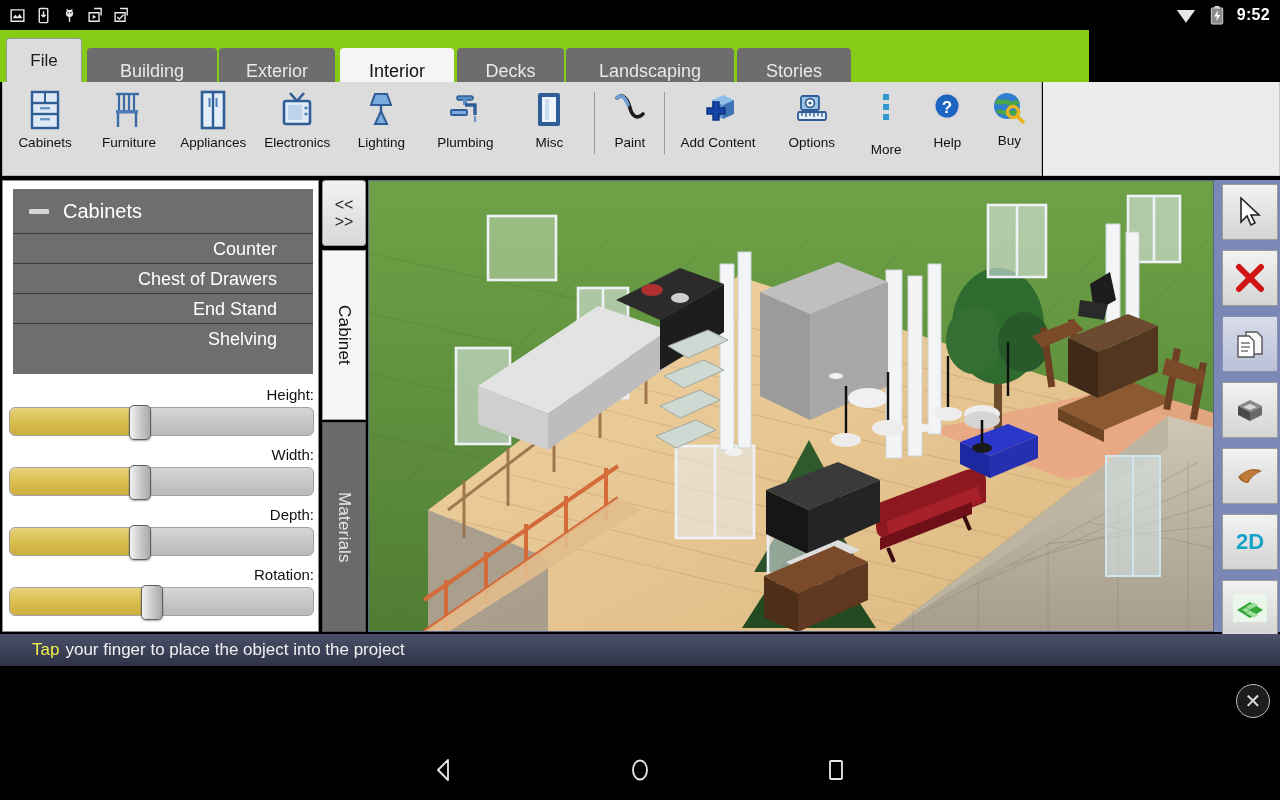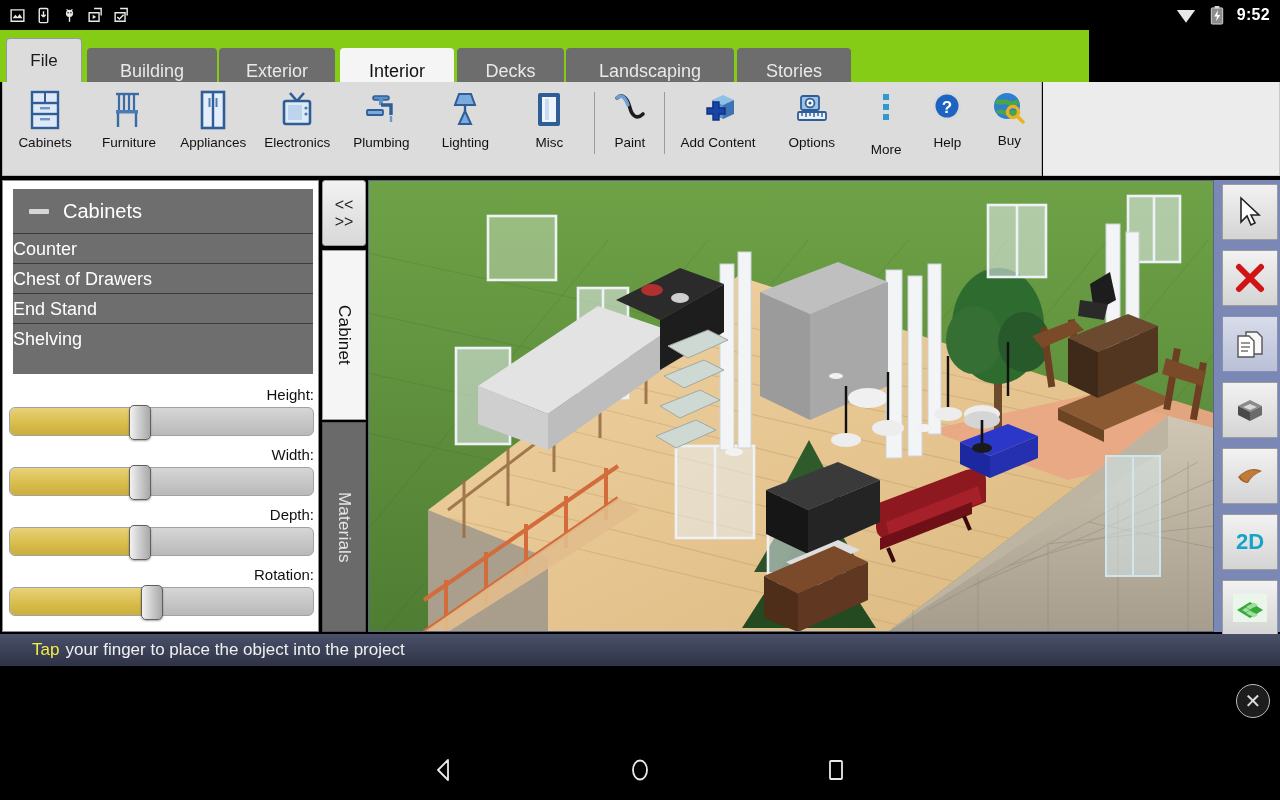--- a/index.html
+++ b/index.html
@@ -40,21 +40,21 @@
   
   .leftpanel { position:absolute; left:2px; top:180px; width:317px; height:452px;
     background:#fff; border:1px solid #8d8d8d; }
   .cat-list { position:absolute; left:10px; top:8px; width:300px; height:185px;
     background:#6e6e6e; overflow:hidden; }
   .cat-head { height:44px; display:flex; align-items:center; padding-left:16px;
     color:#fff; font-size:20px; }
   .cat-minus { display:inline-block; width:20px; height:5px; background:#d6d6d6;
     margin-right:14px; border-radius:1px; }
   .cat-item { height:30px; line-height:30px; color:#fff; font-size:18px;
-    text-align:left; border-top:1px solid #3c3c3c; padding-right:36px; }
+    text-align:right; border-top:1px solid #3c3c3c; padding-right:36px; }
 
   .slider-group { position:absolute; left:6px; width:305px;text-align:right; }
   .slider-label { font-size:15px; color:#111; margin-bottom:4px; }
   .slider-track { position:relative; height:29px; border-radius:6px;
     background:linear-gradient(#d6d6d6,#b9b9b9); border:1px solid #a2a2a2; overflow:visible; }
   .slider-fill { position:absolute; left:0; top:0; bottom:0; border-radius:6px 0 0 6px;
     background:linear-gradient(#e8d27a,#d9bd4d 55%,#cbae3c); }
   .slider-thumb { position:absolute; top:-3px; width:22px; height:35px; border-radius:5px;
     background:linear-gradient(90deg,#f2f2f2,#cfcfcf 45%,#a9a9a9);
     border:1px solid #5f5f5f; box-shadow:0 1px 2px rgba(0,0,0,.35); }
@@ -209,40 +209,40 @@
             <rect x="9" y="15" width="14" height="15" fill="#bdd4ec"></rect>
             <circle cx="27" cy="18" r="1.6" fill="#4c7cb5"></circle>
             <circle cx="27" cy="24" r="1.6" fill="#4c7cb5"></circle>
           </svg>
         </div>
         <div class="lbl">Electronics</div>
       </div>
 
       <div class="rb">
         <div class="ic">
+          <svg width="32" height="40" viewBox="0 0 32 40">
+            <path d="M6 15h20l-4-11H10z" fill="#7aaade" stroke="#2f5d96" stroke-width="2"></path>
+            <path d="M16 15v6" stroke="#2f5d96" stroke-width="2.4"></path>
+            <path d="M16 21l-6 13h12z" fill="#7aaade" stroke="#2f5d96" stroke-width="2"></path>
+          </svg>
+        </div>
+        <div class="lbl">Lighting</div>
+      </div>
+
+      <div class="rb">
+        <div class="ic">
           <svg width="38" height="40" viewBox="0 0 38 40">
             <rect x="11" y="6" width="16" height="4" rx="2" fill="#5a8fc8" stroke="#2f5d96" stroke-width="1.6"></rect>
             <rect x="17" y="9" width="4" height="6" fill="#5a8fc8"></rect>
             <path d="M19 15h10v10" stroke="#2f5d96" stroke-width="3.4" fill="none"></path>
             <rect x="5" y="20" width="16" height="5" rx="1" fill="#7aaade" stroke="#2f5d96" stroke-width="1.8"></rect>
             <path d="M29 26v6" stroke="#6d97c9" stroke-width="2.4"></path>
           </svg>
         </div>
         <div class="lbl">Plumbing</div>
-      </div>
-
-      <div class="rb">
-        <div class="ic">
-          <svg width="32" height="40" viewBox="0 0 32 40">
-            <path d="M6 15h20l-4-11H10z" fill="#7aaade" stroke="#2f5d96" stroke-width="2"></path>
-            <path d="M16 15v6" stroke="#2f5d96" stroke-width="2.4"></path>
-            <path d="M16 21l-6 13h12z" fill="#7aaade" stroke="#2f5d96" stroke-width="2"></path>
-          </svg>
-        </div>
-        <div class="lbl">Lighting</div>
       </div>
 
       <div class="rb">
         <div class="ic">
           <svg width="30" height="40" viewBox="0 0 30 40">
             <rect x="4" y="3" width="22" height="33" rx="2" fill="#2f5d96"></rect>
             <rect x="8" y="7" width="14" height="25" fill="#eef4fb"></rect>
             <rect x="11" y="9" width="4" height="21" fill="#cadbef"></rect>
           </svg>
         </div>

